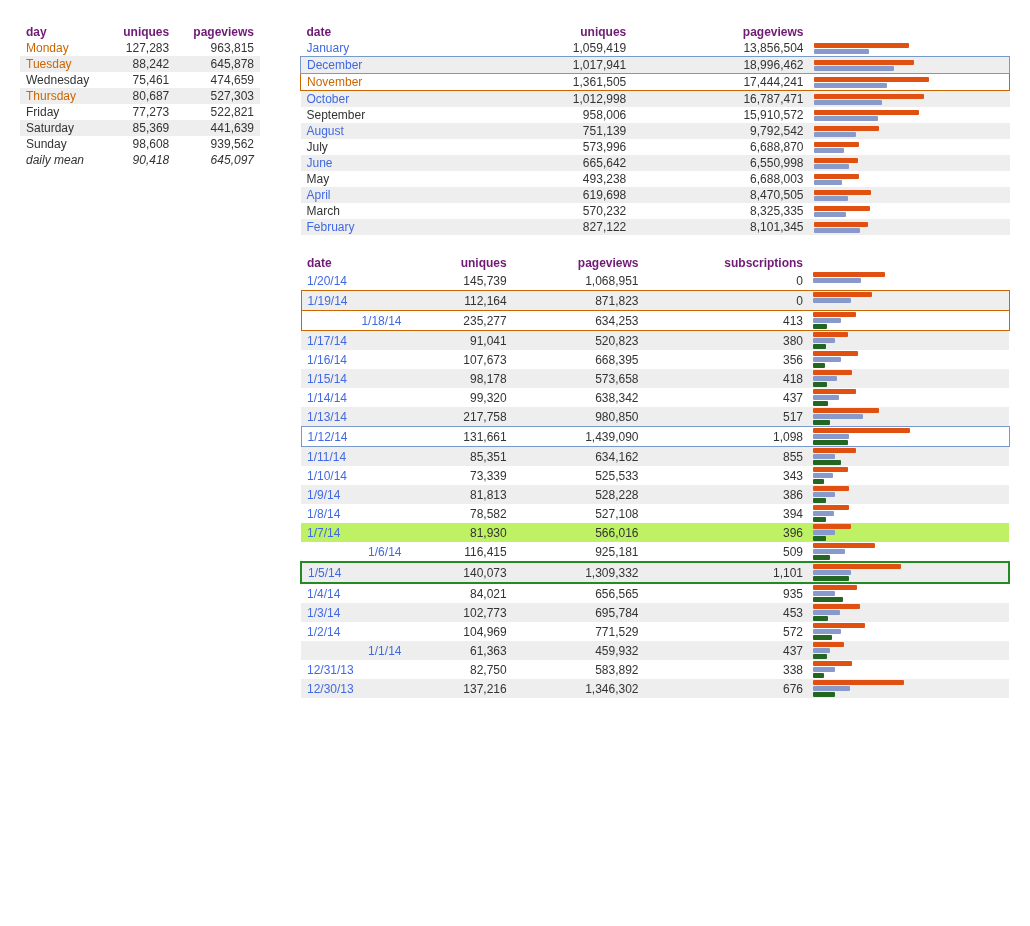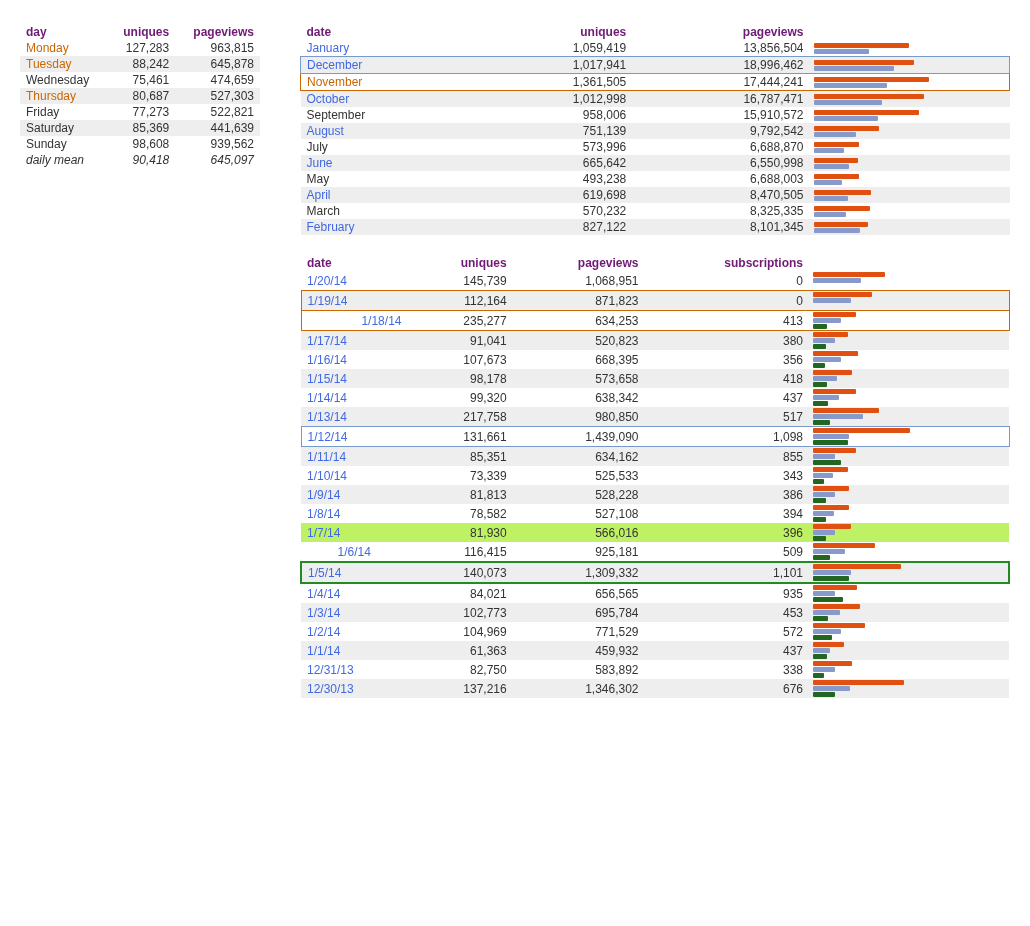--- a/index.html
+++ b/index.html
@@ -468,21 +468,21 @@
     <td>396</td>
     <td class="bar-cell">
       <div class="bar-container">
         <div class="bar bar-orange" style="width:38px"></div>
         <div class="bar bar-blue" style="width:22px"></div>
         <div class="bar bar-green" style="width:13px"></div>
       </div>
     </td>
   </tr>
             <tr style="background: rgb(255, 255, 255);">
-    <td class="link-blue" style="text-align:center">1/6/14</td>
+    <td class="link-blue" style="text-align:right">1/6/14</td>
     <td>116,415</td>
     <td>925,181</td>
     <td>509</td>
     <td class="bar-cell">
       <div class="bar-container">
         <div class="bar bar-orange" style="width:62px"></div>
         <div class="bar bar-blue" style="width:32px"></div>
         <div class="bar bar-green" style="width:17px"></div>
       </div>
     </td>
@@ -533,21 +533,21 @@
     <td>572</td>
     <td class="bar-cell">
       <div class="bar-container">
         <div class="bar bar-orange" style="width:52px"></div>
         <div class="bar bar-blue" style="width:28px"></div>
         <div class="bar bar-green" style="width:19px"></div>
       </div>
     </td>
   </tr>
             <tr style="background: rgb(238, 238, 238);">
-    <td class="link-blue" style="text-align:left">1/1/14</td>
+    <td class="link-blue" style="text-align:right">1/1/14</td>
     <td>61,363</td>
     <td>459,932</td>
     <td>437</td>
     <td class="bar-cell">
       <div class="bar-container">
         <div class="bar bar-orange" style="width:31px"></div>
         <div class="bar bar-blue" style="width:17px"></div>
         <div class="bar bar-green" style="width:14px"></div>
       </div>
     </td>

